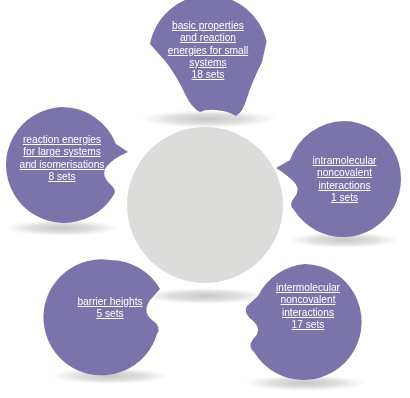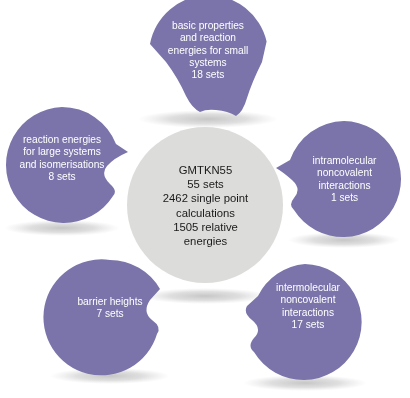--- a/index.html
+++ b/index.html
@@ -28,20 +28,21 @@
   .node-label {
     position: absolute;
     text-align: center;
     line-height: 1.21;
     white-space: pre-line;
     pointer-events: none;
   }
   .spoke-label {
     color: #ffffff;
     font-size: 10.2px;
+    text-decoration: underline;
   }
   .hub-label {
     color: #1a1a1a;
     font-size: 11.3px;
     line-height: 1.26;
   }
 </style>
 </head>
 <body>
 
@@ -115,44 +116,38 @@
       <path fill="#7a74aa" d="M 305 264
                A 58 58 0 1 1 254 352
                Q 247 346 254 338
                Q 263 329 252 320
                Q 243 313 247 306
                L 258 296
                A 58 58 0 0 1 305 264 Z"></path>
     </g>
   </svg>
 
-  <div class="node-label hub-label" style="left:128px; top:163px; width:155px;">GMTKN55
-55 sets
-2462 single point
-calculations
-1505 relative
-energies</div>
 
   <div class="node-label spoke-label" style="left:140px; top:20px; width:136px;">basic properties
 and reaction
 energies for small
 systems
 18 sets</div>
 
   <div class="node-label spoke-label" style="left:1px; top:134px; width:122px;">reaction energies
 for large systems
 and isomerisations
 8 sets</div>
 
   <div class="node-label spoke-label" style="left:287px; top:155px; width:115px;">intramolecular
 noncovalent
 interactions
 1 sets</div>
 
   <div class="node-label spoke-label" style="left:41px; top:296px; width:138px;">barrier heights
-7 sets</div>
+5 sets</div>
 
   <div class="node-label spoke-label" style="left:248px; top:282px; width:120px;">intermolecular
 noncovalent
 interactions
 17 sets</div>
 
 </div>
 
 </body></html>

